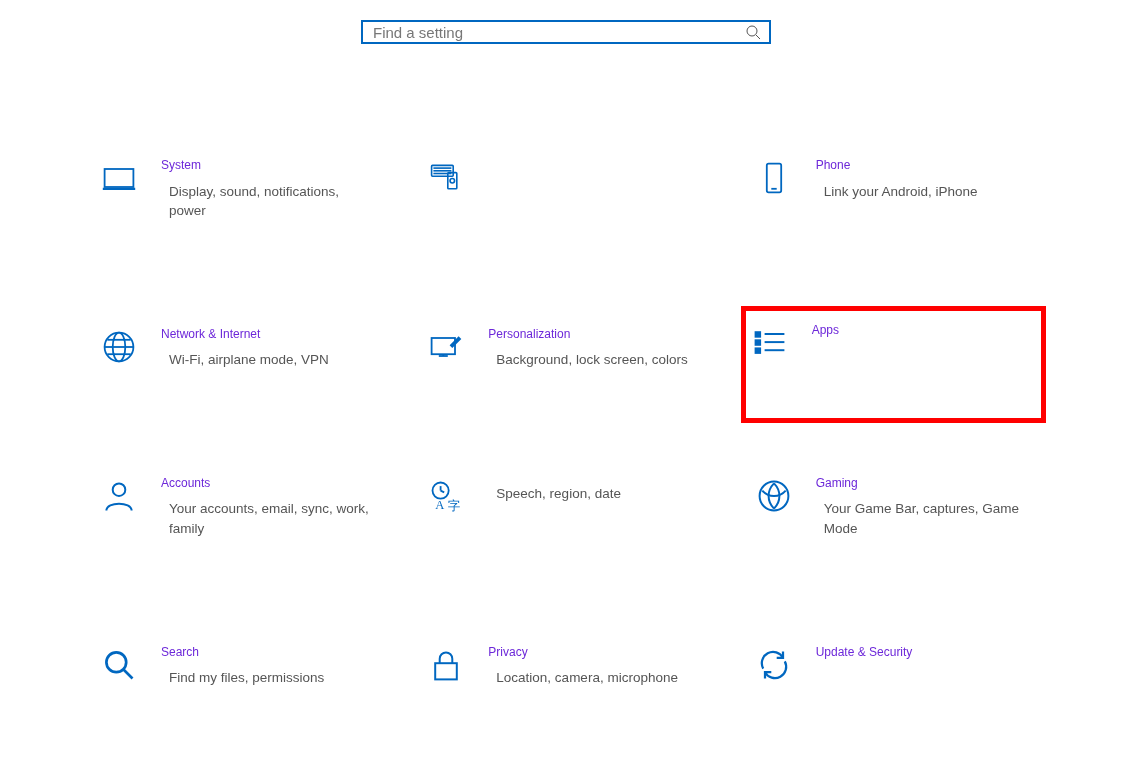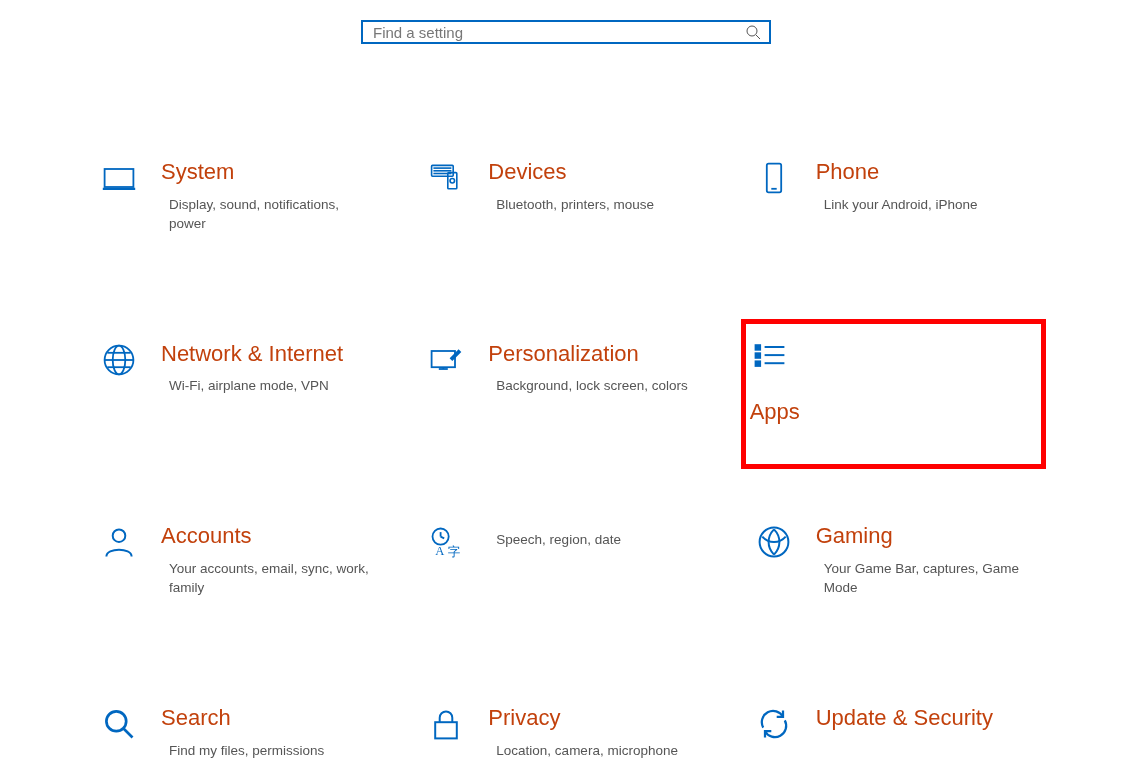--- a/index.html
+++ b/index.html
@@ -55,35 +55,34 @@
     display: flex;
     align-items: flex-start;
     gap: 22px;
     cursor: pointer;
     padding: 4px;
   }
   .tile.highlight {
     border: 5px solid #ff0000;
     padding: 12px 4px 36px 4px;
     margin: -17px -9px -41px -9px;
-    flex-direction: column;
   }
   .tile .icon {
     width: 40px;
     height: 40px;
     flex: 0 0 40px;
     display: flex;
     align-items: center;
     justify-content: center;
   }
   .tile .icon svg { width: 36px; height: 36px; }
   .tile .text { flex: 1; }
   .tile .title {
-    font-size: 22px;
-    color: #c2410c;
+    font-size: 12px;
+    color: #6d28d9;
     margin: 0 0 2px 0;
     line-height: 1.3;
   }
   .tile .desc {
     font-size: 13.5px;
     color: #555;
     line-height: 1.45;
     margin: 8px;
   }
 </style>
@@ -123,24 +122,20 @@
       <span class="icon">
         <svg viewBox="0 0 40 40" fill="none" stroke="#0067c0" stroke-width="1.8">
           <rect x="4" y="6" width="24" height="12" rx="1"></rect>
           <line x1="6" y1="9" x2="26" y2="9"></line>
             <line x1="6" y1="12" x2="26" y2="12"></line>
             <line x1="6" y1="15" x2="26" y2="15"></line>
           <rect x="22" y="14" width="10" height="18" rx="1"></rect>
           <circle cx="27" cy="23" r="2.5"></circle>
         </svg>
       </span>
-      <div class="text">
-        <p class="title">Devices</p>
-        <p class="desc">Bluetooth, printers, mouse</p>
-      </div>
     </div>
 
     <div class="tile">
       <span class="icon">
         <svg viewBox="0 0 40 40" fill="none" stroke="#0067c0" stroke-width="2">
           <rect x="12" y="4" width="16" height="32" rx="2"></rect>
           <line x1="17" y1="32" x2="23" y2="32"></line>
         </svg>
       </span>
       <div class="text">

